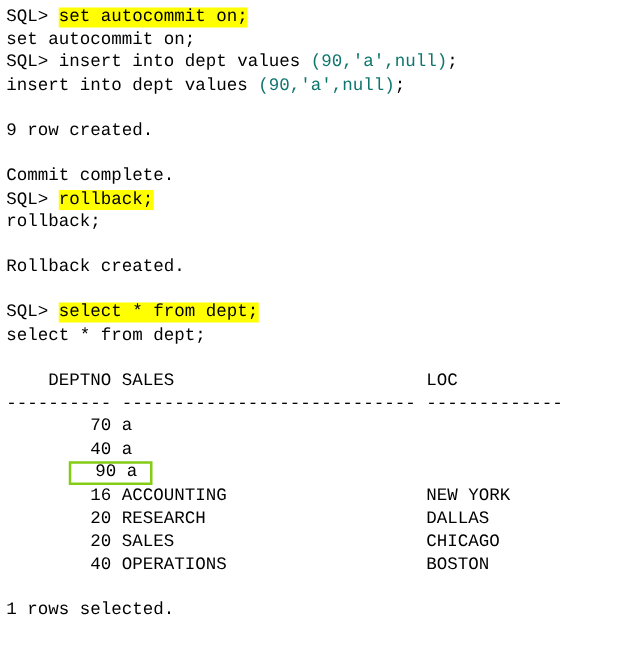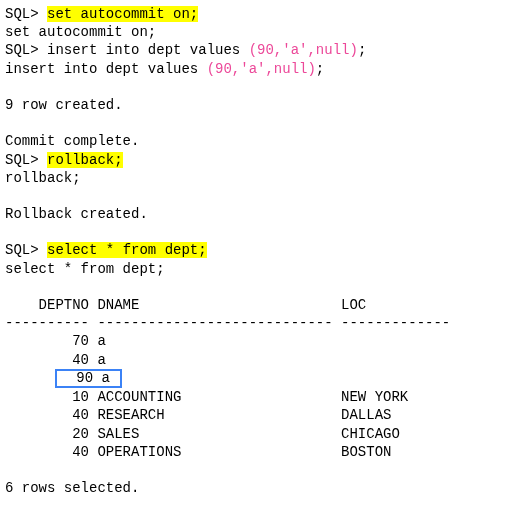--- a/index.html
+++ b/index.html
@@ -11,28 +11,28 @@
       padding: 5px;
       width: 515px;
       line-height: 1.3;
       white-space: pre;
       position: relative;
     }
     .highlight {
       background-color: #ffff00;
     }
     .red-box {
-      border: 2px solid #3b82f6;
+      border: 2px solid #84cc16;
       padding: 0 2px;
       display: inline-block;
       line-height: 1.1;
       font-family: Liberation Mono, monospace;
     }
     .gray {
-      color: #ec4899;
+      color: #0f766e;
     }
     .dash-line {
       letter-spacing: 0;
     }
   </style>
 </head>
 <body><span>SQL&gt;</span> <span class="highlight">set autocommit on;</span>
 <span>set autocommit on;</span>
 <span>SQL&gt;</span> <span>insert into dept values</span> <span class="gray">(90,'a',null)</span><span>;</span>
 <span>insert into dept values</span> <span class="gray">(90,'a',null)</span><span>;</span>
@@ -41,30 +41,30 @@
 
 <span>Commit complete.</span>
 <span>SQL&gt;</span> <span class="highlight">rollback;</span>
 <span>rollback;</span>
 
 <span>Rollback created.</span>
 
 <span>SQL&gt;</span> <span class="highlight">select * from dept;</span>
 <span>select * from dept;</span>
 
-<span>    DEPTNO DNAME                        LOC</span>
+<span>    DEPTNO SALES                        LOC</span>
 <span class="dash-line">---------- ---------------------------- -------------</span>
 <span>        70 a</span>
 <span>        40 a</span>
 <span>      </span><span class="red-box"><span>  90 a </span></span>
-<span>        10 ACCOUNTING                   NEW YORK</span>
-<span>        40 RESEARCH                     DALLAS</span>
+<span>        16 ACCOUNTING                   NEW YORK</span>
+<span>        20 RESEARCH                     DALLAS</span>
 <span>        20 SALES                        CHICAGO</span>
 <span>        40 OPERATIONS                   BOSTON</span>
 
-<span>6 rows selected.</span>
+<span>1 rows selected.</span>
 
 
 
 
 
 
 
 
 </body></html>

